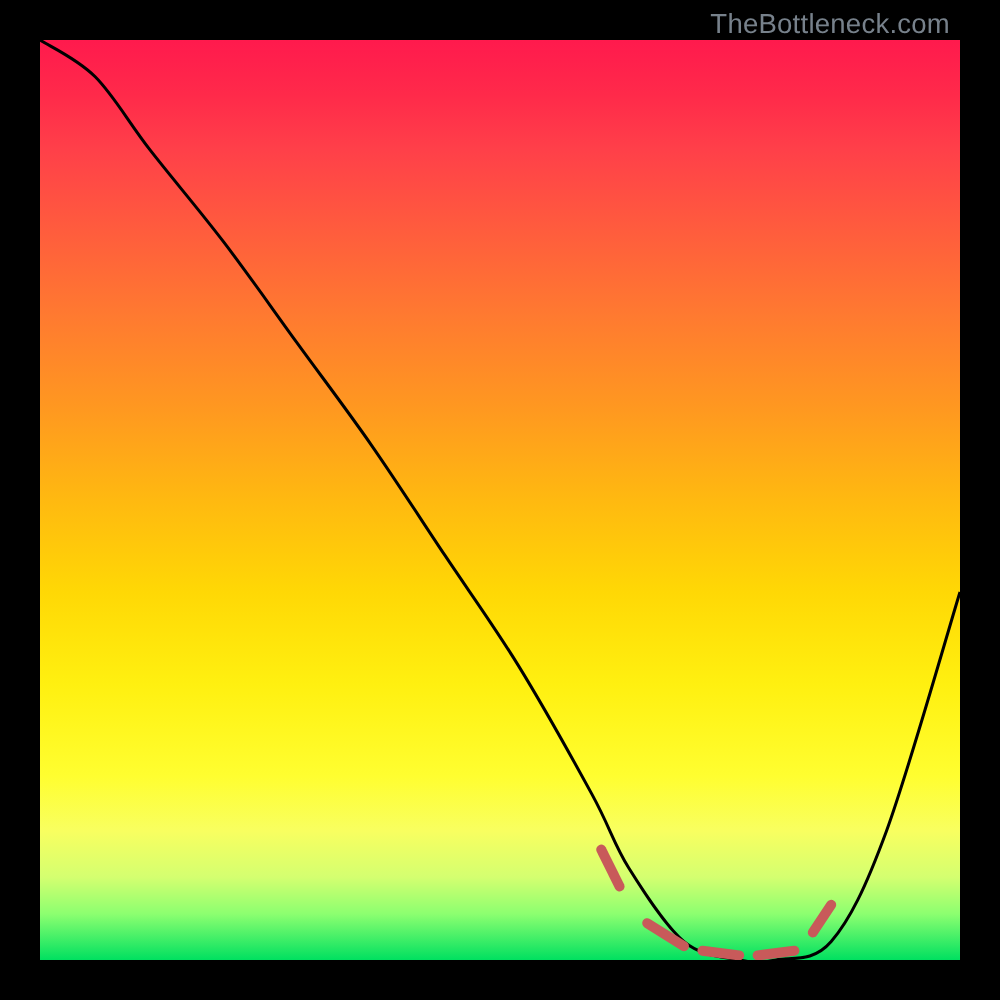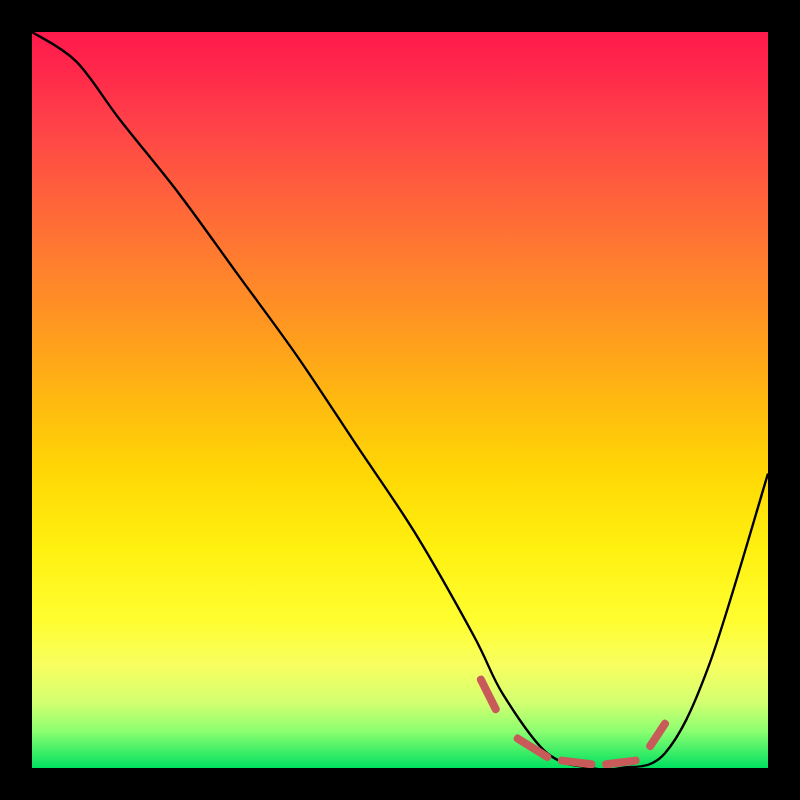--- a/index.html
+++ b/index.html
@@ -23,20 +23,21 @@
       #00e060 100%);
   }
   .watermark{position:absolute;top:6px;right:40px;color:#77818b;font-size:22px;font-weight:500;letter-spacing:.2px}
   svg.curve{position:absolute;left:0;top:0;width:100%;height:100%}
   .dash-seg{stroke:#c85a5a;stroke-width:8;stroke-linecap:round}
 </style>
 </head>
 <body>
 
 <div class="frame">
+  <div class="watermark">TheBottleneck.com</div>
   <div class="plot">
     <div class="gradient"></div>
     <svg class="curve" viewBox="0 0 736 736" preserveAspectRatio="none">
       <path id="curve-path" fill="none" stroke="#000" stroke-width="2.4" d="M 0 0 C 7.359999999999999 4.906666666666676, 29.439999999999998 14.720000000000047, 44.16 29.440000000000055 C 58.879999999999995 44.16000000000006, 71.14666666666666 66.24000000000007, 88.32 88.32000000000005 C 105.49333333333333 110.40000000000003, 127.57333333333335 136.15999999999997, 147.20000000000002 161.91999999999996 C 166.82666666666668 187.67999999999995, 186.45333333333335 215.89333333333332, 206.08 242.88 C 225.70666666666668 269.8666666666667, 245.33333333333331 295.62666666666667, 264.96 323.84 C 284.58666666666664 352.0533333333333, 304.2133333333333 382.72, 323.84 412.16 C 343.46666666666664 441.6, 363.09333333333336 468.5866666666667, 382.72 500.48 C 402.3466666666667 532.3733333333333, 426.88 576.5333333333333, 441.59999999999997 603.52 C 456.31999999999994 630.5066666666667, 458.77333333333337 642.7733333333333, 471.04 662.4 C 483.3066666666667 682.0266666666666, 500.4799999999999 709.0133333333333, 515.1999999999999 721.28 C 529.92 733.5466666666666, 547.0933333333334 733.5466666666666, 559.36 736 C 571.6266666666667 738.4533333333334, 576.5333333333334 738.4533333333334, 588.8000000000001 736 C 601.0666666666667 733.5466666666666, 618.24 738.4533333333333, 632.96 721.28 C 647.6800000000001 704.1066666666667, 659.9466666666667 679.5733333333334, 677.12 632.96 C 694.2933333333333 586.3466666666667, 726.1866666666667 473.49333333333334, 736 441.59999999999997"></path>
       <g id="dash-group">
           <line x1="448.96" y1="647.6800000000001" x2="463.68" y2="677.12" class="dash-seg"></line>
           <line x1="485.76000000000005" y1="706.56" x2="515.1999999999999" y2="724.96" class="dash-seg"></line>
           <line x1="529.92" y1="728.64" x2="559.36" y2="732.32" class="dash-seg"></line>
           <line x1="574.08" y1="732.32" x2="603.52" y2="728.64" class="dash-seg"></line>
           <line x1="618.24" y1="713.92" x2="632.96" y2="691.84" class="dash-seg"></line>

